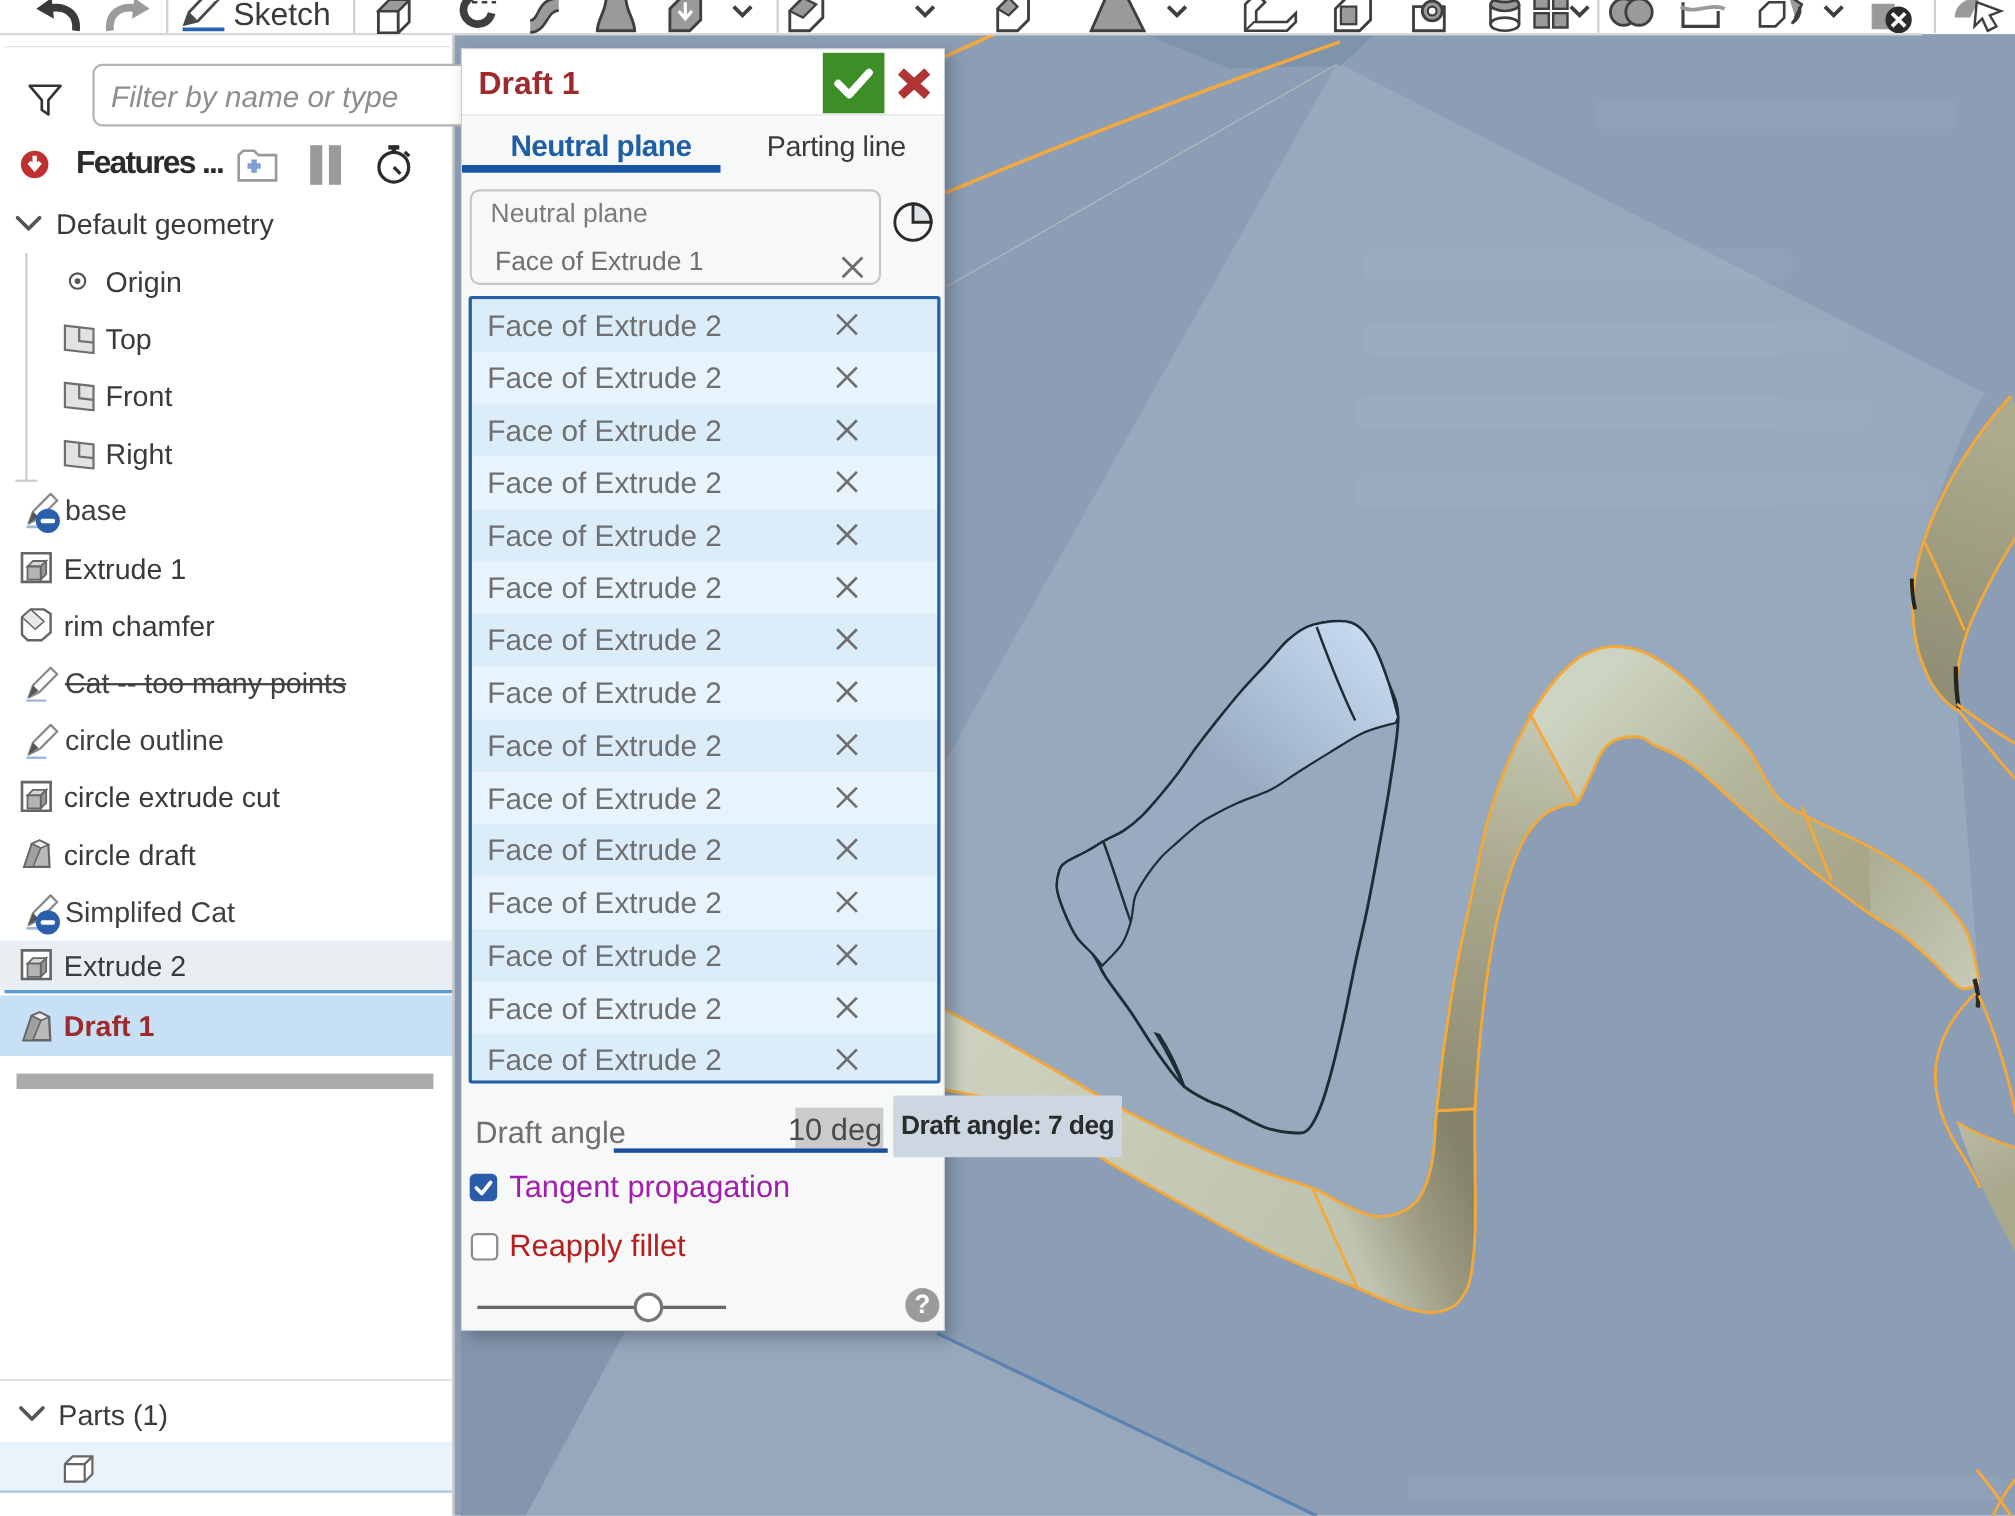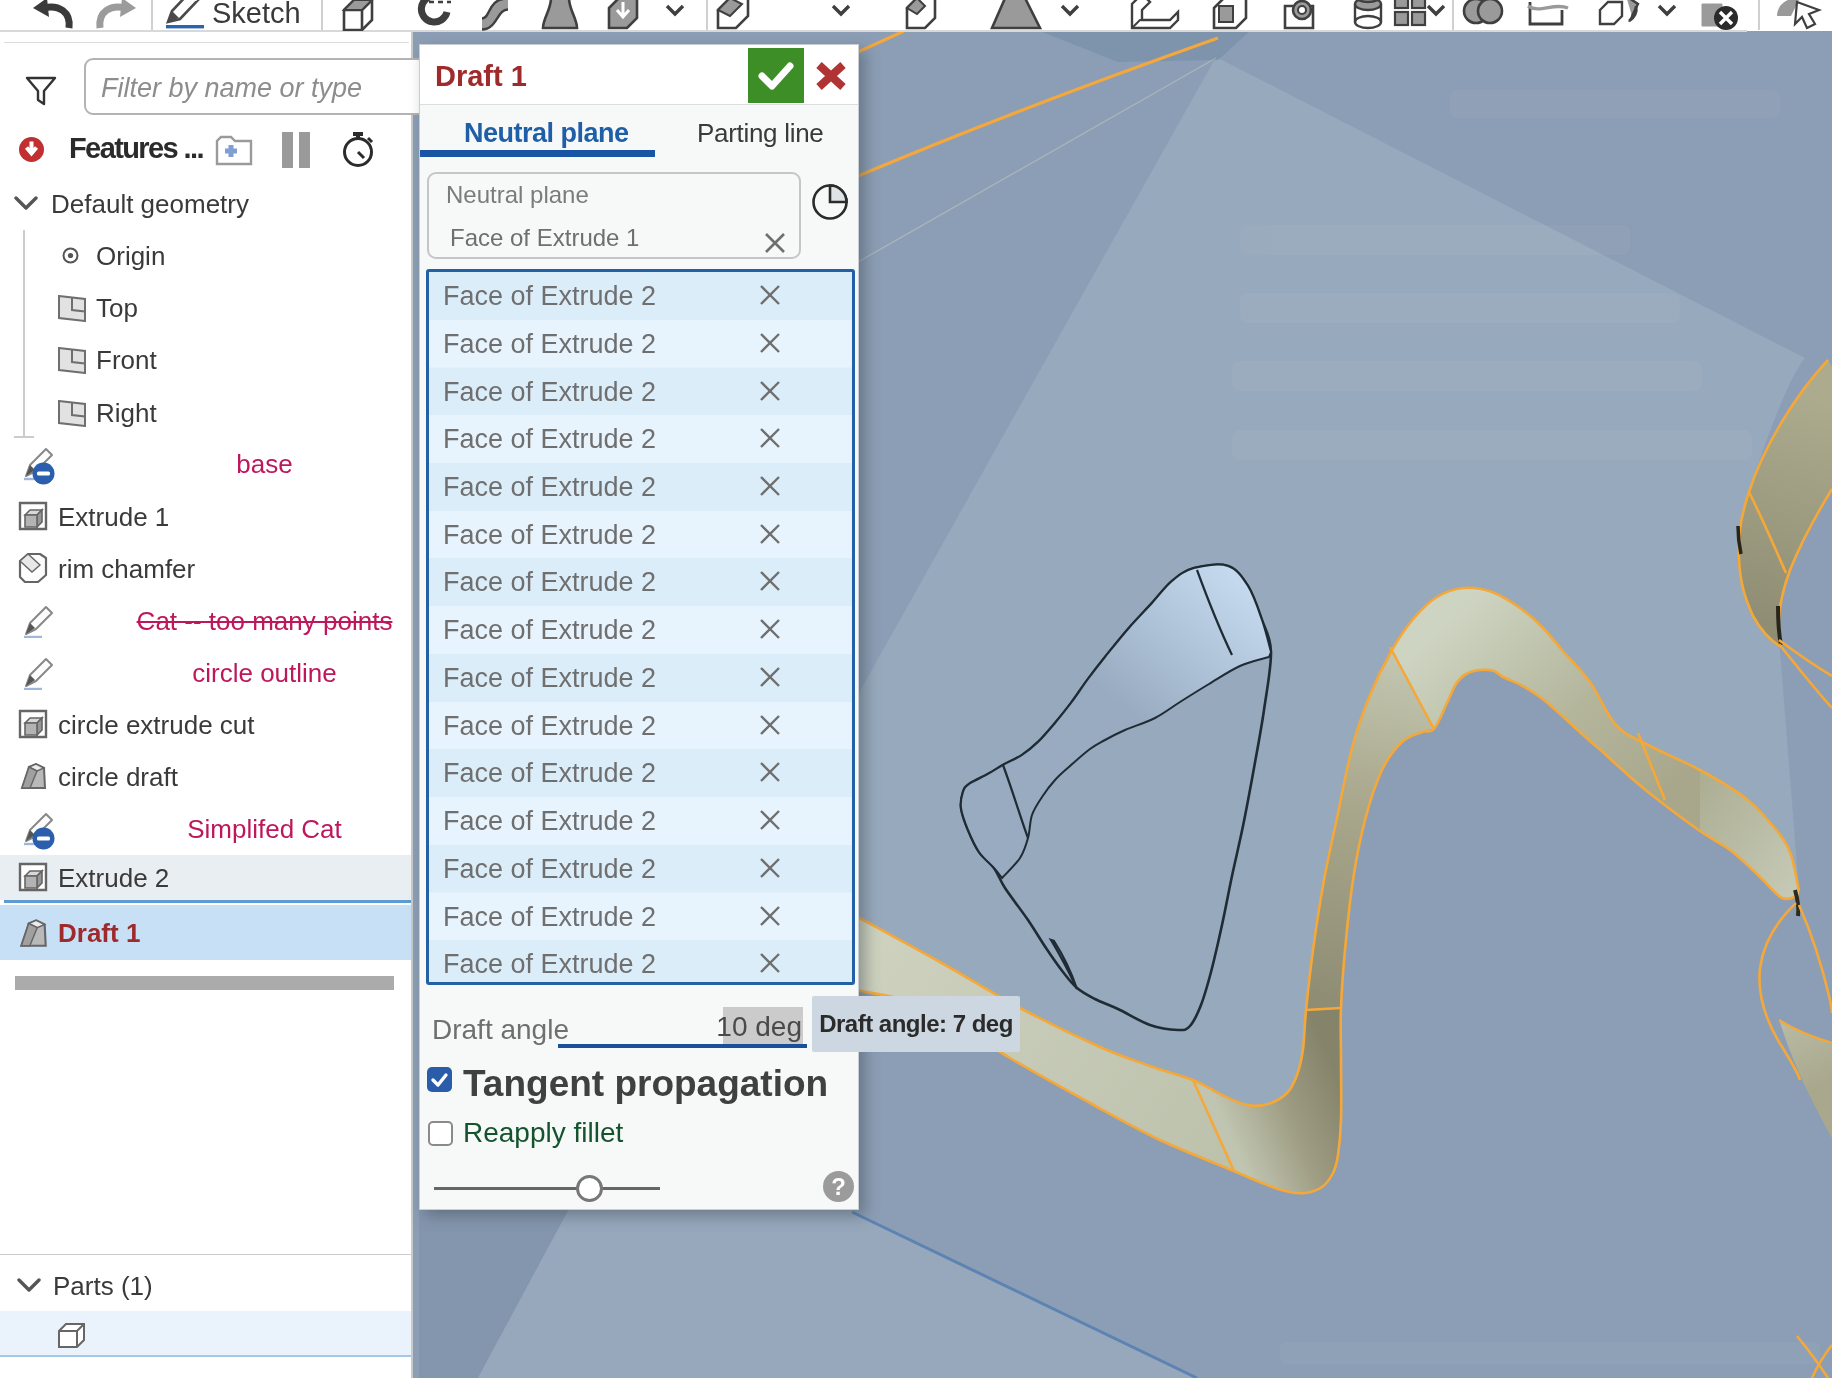--- a/index.html
+++ b/index.html
@@ -6,21 +6,21 @@
   html,body { width:1832px; height:1378px; overflow:hidden; background:#fff;
     font-family:"Liberation Sans", sans-serif; }
   .abs { position:absolute; }
   
   #toolbar { position:absolute; left:0; top:0; width:1747px; height:32px; background:#fff;
     border-bottom:2px solid #d8d8d8; z-index:5; }
   
   #panel { position:absolute; left:0; top:32px; width:413px; height:1346px; background:#fff;
     border-right:2px solid #c9c9c9; z-index:4; }
   .row { position:absolute; left:0; width:411px; font-size:26px; color:#3a3a3a; }
-  .gray { color:#be185d;text-align:center; }
+  .gray { color:#404040; }
   
   #dialog { position:absolute; left:419px; top:44px; width:440px; height:1166px;
     background:#f7f8f8; z-index:10; box-shadow:6px 6px 14px rgba(60,70,80,0.45);
     border:1px solid #c9ced3; }
   
   #vp { position:absolute; left:412px; top:31px; z-index:1; }
   #tooltip { position:absolute; left:812px; top:996px; width:208px; height:56px;
     background:#ccd7e1; z-index:11; font-size:27px; font-weight:bold; color:#2b2b2b;
     text-align:center; line-height:56px; border-radius:2px; white-space:nowrap; font-size:24px; letter-spacing:-0.5px;}
 </style>
@@ -515,21 +515,21 @@
   <span class="abs" style="left:12px;top:969px;font-size:28px;color:#6f6f6f;">Draft angle</span>
   <div class="abs" style="left:303px;top:962px;width:80px;height:37px;background:#cbcbcb;"></div>
   <span class="abs" style="left:0;top:966px;width:382px;text-align:right;font-size:28px;color:#4a4a4a;">10 deg</span>
   <div class="abs" style="left:138px;top:999px;width:249px;height:4px;background:#1a4f9c;"></div>
 
   <div class="abs" style="left:7px;top:1022px;width:25px;height:25px;background:#2a5caa;border-radius:5px;">
     <svg width="25" height="25" viewBox="0 0 25 25">
         <path d="M6 13 L11 18 L19 8" fill="none" stroke="#fff" stroke-width="3.4" stroke-linecap="round" stroke-linejoin="round"></path>
       </svg>
   </div>
-  <span class="abs" style="left:43px;top:1018px;font-size:37px;color:#404040;font-weight:bold;">Tangent propagation</span>
+  <span class="abs" style="left:43px;top:1018px;font-size:28px;color:#a21caf;">Tangent propagation</span>
   <div class="abs" style="left:8px;top:1076px;width:25px;height:25px;background:#fff;border:2.5px solid #8a8a8a;border-radius:5px;"></div>
-  <span class="abs" style="left:43px;top:1072px;font-size:28px;color:#14532d;">Reapply fillet</span>
+  <span class="abs" style="left:43px;top:1072px;font-size:28px;color:#b91c1c;">Reapply fillet</span>
 
   <div class="abs" style="left:14px;top:1142px;width:226px;height:3px;background:#666;"></div>
   <div class="abs" style="left:156px;top:1130px;width:27px;height:27px;border-radius:50%;background:#fff;border:3px solid #777;"></div>
   <div class="abs" style="left:403px;top:1126px;width:31px;height:31px;border-radius:50%;background:#9b9b9b;color:#fff;font-size:24px;font-weight:bold;text-align:center;line-height:31px;">?</div>
 </div>
 <div id="tooltip">Draft angle: 7 deg</div>
 
 </body></html>

